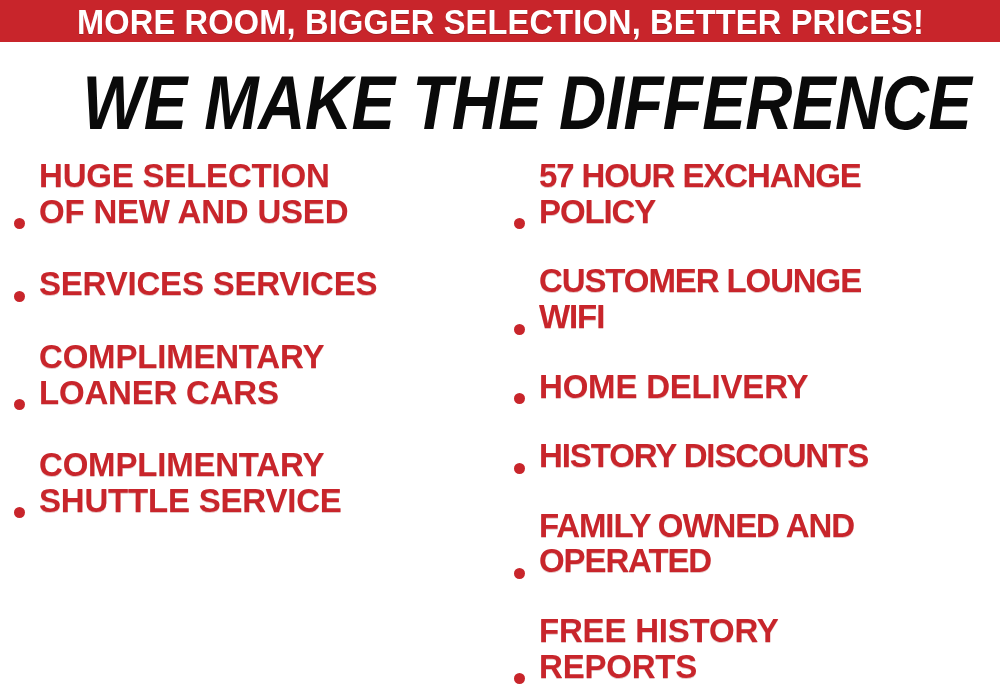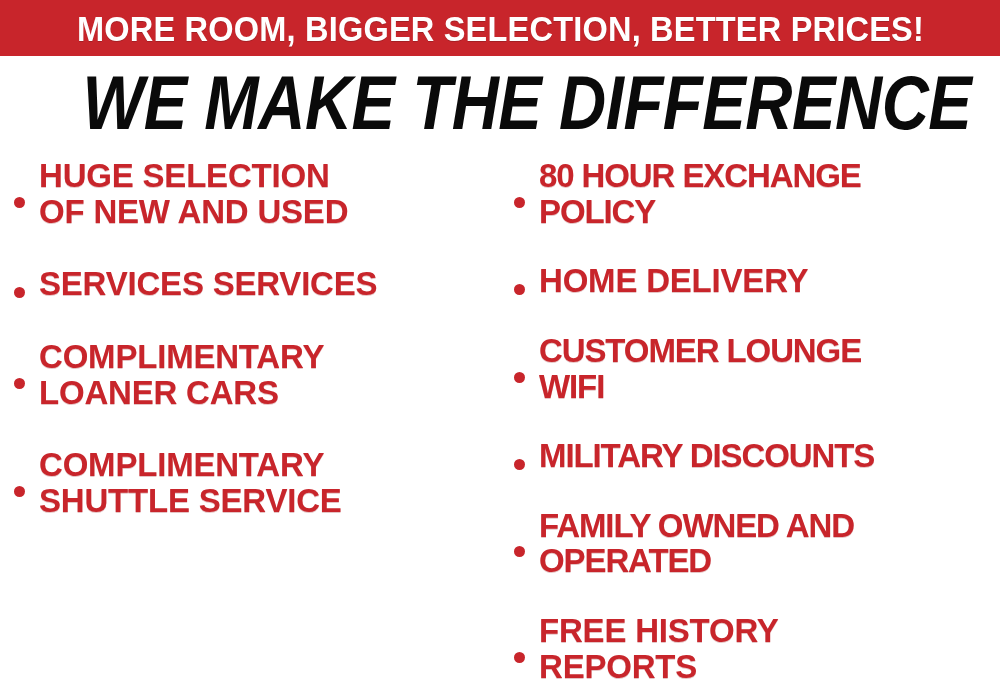--- a/index.html
+++ b/index.html
@@ -23,21 +23,21 @@
     background: #ffffff;
     overflow: hidden;
   }
 
   
   .banner {
     position: absolute;
     left: 0;
     top: 0;
     width: 1000px;
-    height: 56px;
+    height: 42px;
     background: #C8252B;
     display: flex;
     align-items: center;
     justify-content: center;
     box-sizing: border-box;
   }
   .banner-text {
     color: #ffffff;
     font-family: "Liberation Sans Narrow", "Liberation Sans", sans-serif;
     font-weight: bold;
@@ -87,21 +87,21 @@
     position: absolute;
     top: 0;
     height: 536px;
   }
   .col-left  { left: 14px;  width: 486px; }
   .col-right { left: 514px; width: 486px; }
 
   .bullet-item {
     position: relative;
     display: flex;
-    align-items: center;
+    align-items: flex-end;
     padding-left: 0;
   }
   .col-left  .bullet-item { margin-bottom: 37px; }
   .col-right .bullet-item { margin-bottom: 34px; }
 
   .dot {
     flex: 0 0 auto;
     width: 11px;
     height: 11px;
     border-radius: 50%;
@@ -165,38 +165,38 @@
         <span class="bullet-text">COMPLIMENTARY
 SHUTTLE SERVICE</span>
       </div>
 
     </div>
 
     <div class="col col-right">
 
       <div class="bullet-item">
         <span class="dot"></span>
-        <span class="bullet-text tight">80 HOUR EXCHANGE
+        <span class="bullet-text tight">57 HOUR EXCHANGE
 POLICY</span>
-      </div>
-
-      <div class="bullet-item">
-        <span class="dot"></span>
-        <span class="bullet-text">HOME DELIVERY</span>
       </div>
 
       <div class="bullet-item">
         <span class="dot"></span>
         <span class="bullet-text tight">CUSTOMER LOUNGE
 WIFI</span>
       </div>
 
       <div class="bullet-item">
         <span class="dot"></span>
-        <span class="bullet-text tight">MILITARY DISCOUNTS</span>
+        <span class="bullet-text">HOME DELIVERY</span>
+      </div>
+
+      <div class="bullet-item">
+        <span class="dot"></span>
+        <span class="bullet-text tight">HISTORY DISCOUNTS</span>
       </div>
 
       <div class="bullet-item">
         <span class="dot"></span>
         <span class="bullet-text tight">FAMILY OWNED AND
 OPERATED</span>
       </div>
 
       <div class="bullet-item">
         <span class="dot"></span>

